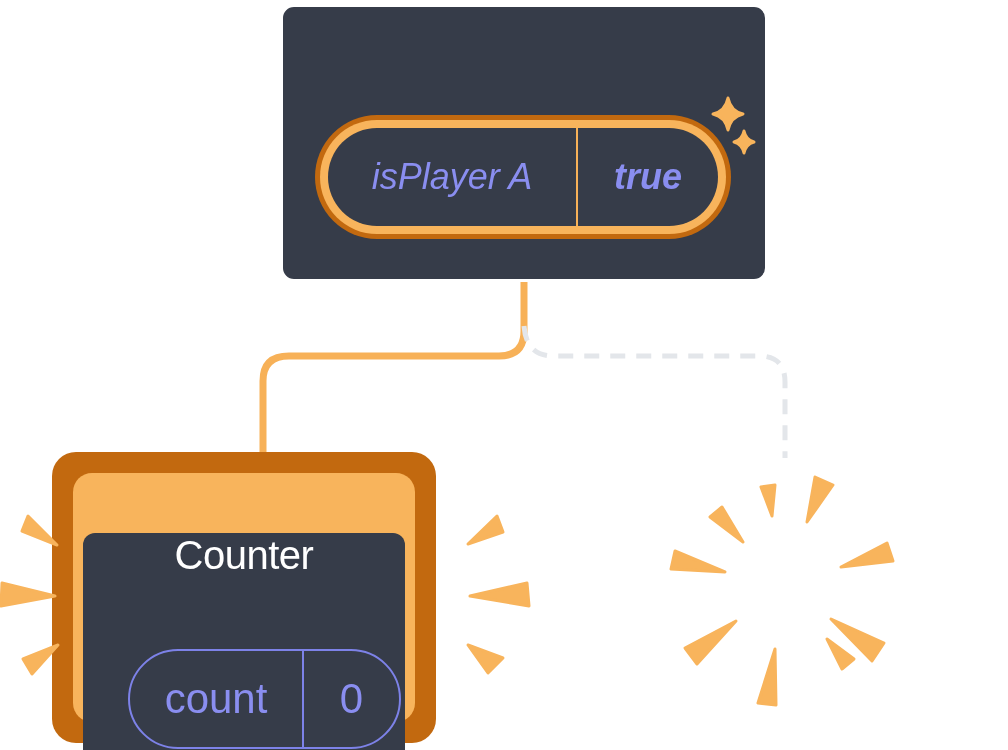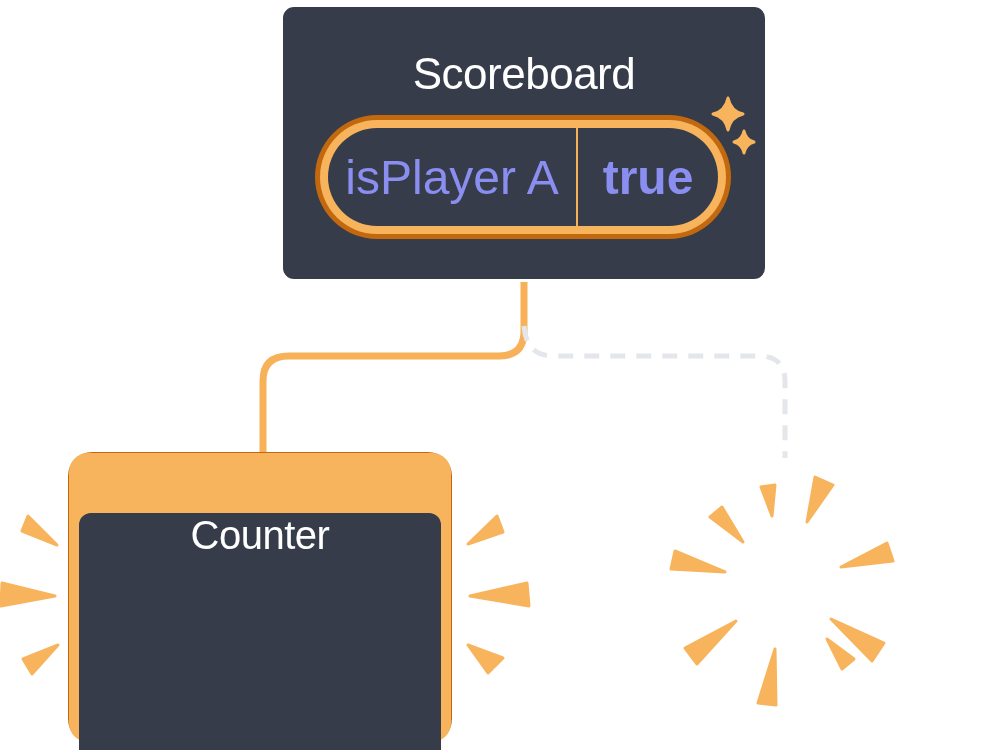--- a/index.html
+++ b/index.html
@@ -30,64 +30,68 @@
   .card-title{text-align:center;color:var(--title_text);font-weight:500;letter-spacing:-0.5px;}
 
   
   .scoreboard{left:280px;top:4px;width:488px;height:278px;border:3px solid var(--card_border);border-radius:14px;}
   .scoreboard .card-title{margin-top:42px;font-size:44px;}
   .pill-highlight{position:absolute;left:32px;top:108px;width:416px;height:124px;background:var(--orange_dark);border-radius:62px;padding:5px;}
   .pill-highlight-mid{width:100%;height:100%;background:var(--orange_light);border-radius:57px;padding:8px;}
   .pill-content{width:100%;height:100%;background:var(--card_bg);border-radius:49px;display:flex;align-items:stretch;overflow:hidden;}
 
   
-  .counter-outer{position:absolute;z-index:2;left:68px;top:452px;width:384px;height:291px;background:var(--orange_dark);border-radius:24px;padding:1px;}
+  .counter-outer{position:absolute;z-index:2;left:52px;top:452px;width:384px;height:291px;background:var(--orange_dark);border-radius:24px;padding:21px;}
   .counter-mid{width:100%;height:100%;background:var(--orange_light);border-radius:19px;padding:10px;}
   .counter-inner{position:relative;width:100%;height:100%;background:var(--card_bg);border-radius:12px;}
   .counter-inner .card-title{margin-top:50px;font-size:40px;}
   .pill-plain{position:absolute;left:45px;top:116px;width:273px;height:100px;border:2px solid var(--purple_border);border-radius:50px;display:flex;align-items:stretch;overflow:hidden;}
 
   .state-section{display:flex;align-items:center;justify-content:center;color:var(--purple_text);}
-  .scoreboard .state-section{font-size:48px;}
+  .scoreboard .state-section{font-size:36px;font-style:italic;}
   .pill-plain .state-section{font-size:42px;}
   .state-name{flex:0 0 auto;}
   .state-value{flex:1 1 auto;text-align:right;}
   .bold{font-weight:700;}
   .divider-orange{flex:0 0 2px;background:var(--connector_orange);}
   .divider-purple{flex:0 0 2px;background:var(--purple_border);}
   .scoreboard .state-name{width:248px;}
   .pill-plain .state-name{width:172px;}
 </style>
 </head>
 <body>
 
 <div class="canvas">
 
   <svg class="layer" id="connector-layer" viewBox="0 0 1008 750">
     <path class="solid-line" d="M524,279 L524,331 Q524,356 499,356 L289,356 Q263,356 263,381 L263,462"></path>
     <path class="dashed-line" d="M524,326 Q526,355 552,356 L759,356 Q785,356 785,382 L785,458"></path>
   </svg>
 
   <div class="card scoreboard">
-    <div class="card-title">Scoreboard</div>
     <div class="pill-highlight">
       <div class="pill-highlight-mid">
         <div class="pill-content">
           <div class="state-section state-name">isPlayer A</div>
           <div class="divider-orange"></div>
           <div class="state-section state-value bold">true</div>
         </div>
       </div>
     </div>
   </div>
 
   <div class="counter-outer">
     <div class="counter-mid">
       <div class="counter-inner">
         <div class="card-title">Counter</div>
+        <div class="pill-plain">
+          <div class="state-section state-name">count</div>
+          <div class="divider-purple"></div>
+          <div class="state-section state-value">0</div>
+        </div>
       </div>
     </div>
   </div>
 
   <svg class="layer" id="decor-layer" viewBox="0 0 1008 750">
 
     <g>
       <path class="decor-fill" d="M728,98 Q730.8,111.2 743,114 Q730.8,116.8 728,130 Q725.2,116.8 713,114 Q725.2,111.2 728,98 Z"></path>
       <path class="decor-fill" d="M744,131 Q745.8,139.8 754,142 Q745.8,144.2 744,153 Q742.2,144.2 734,142 Q742.2,139.8 744,131 Z"></path>
     </g>

